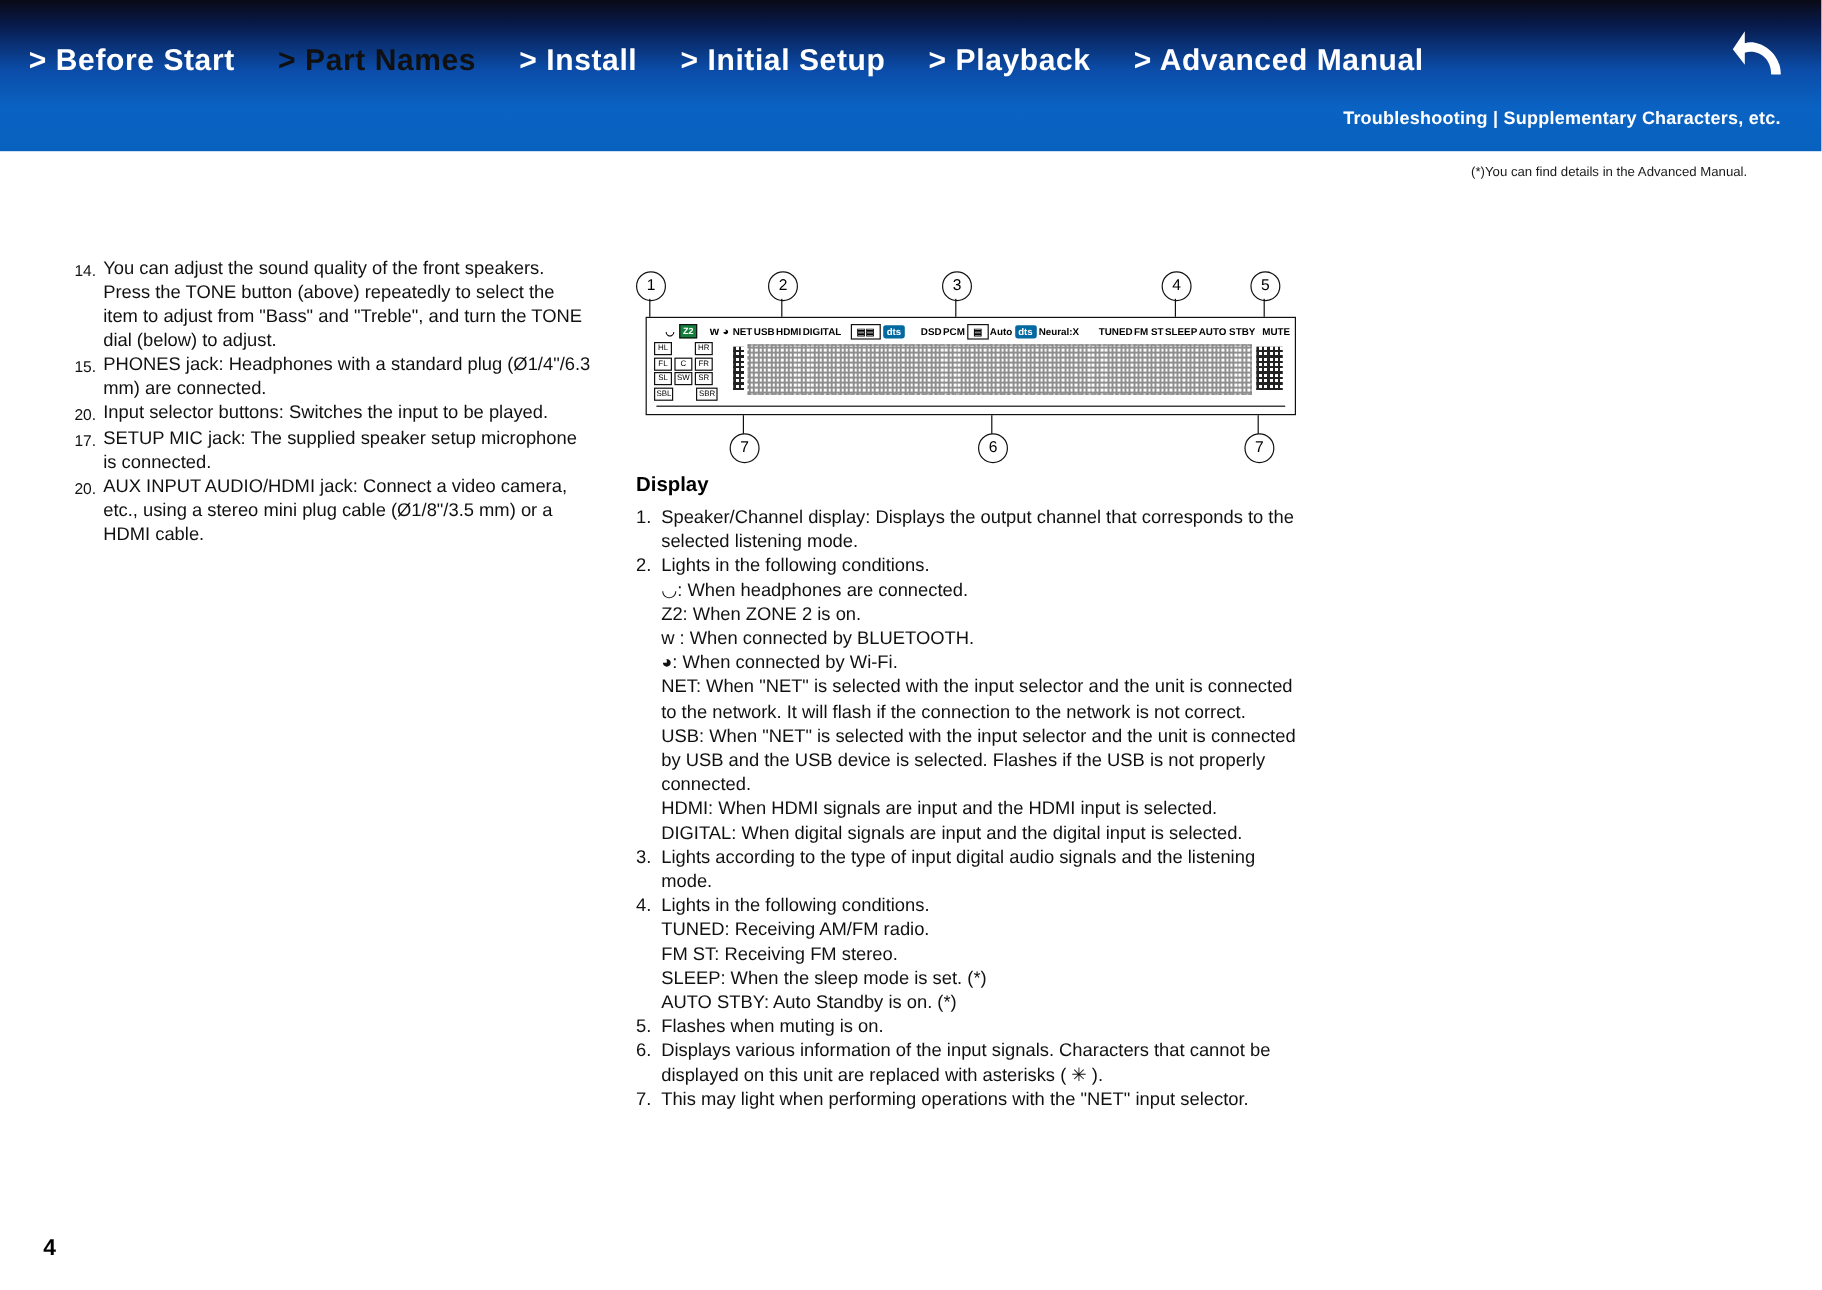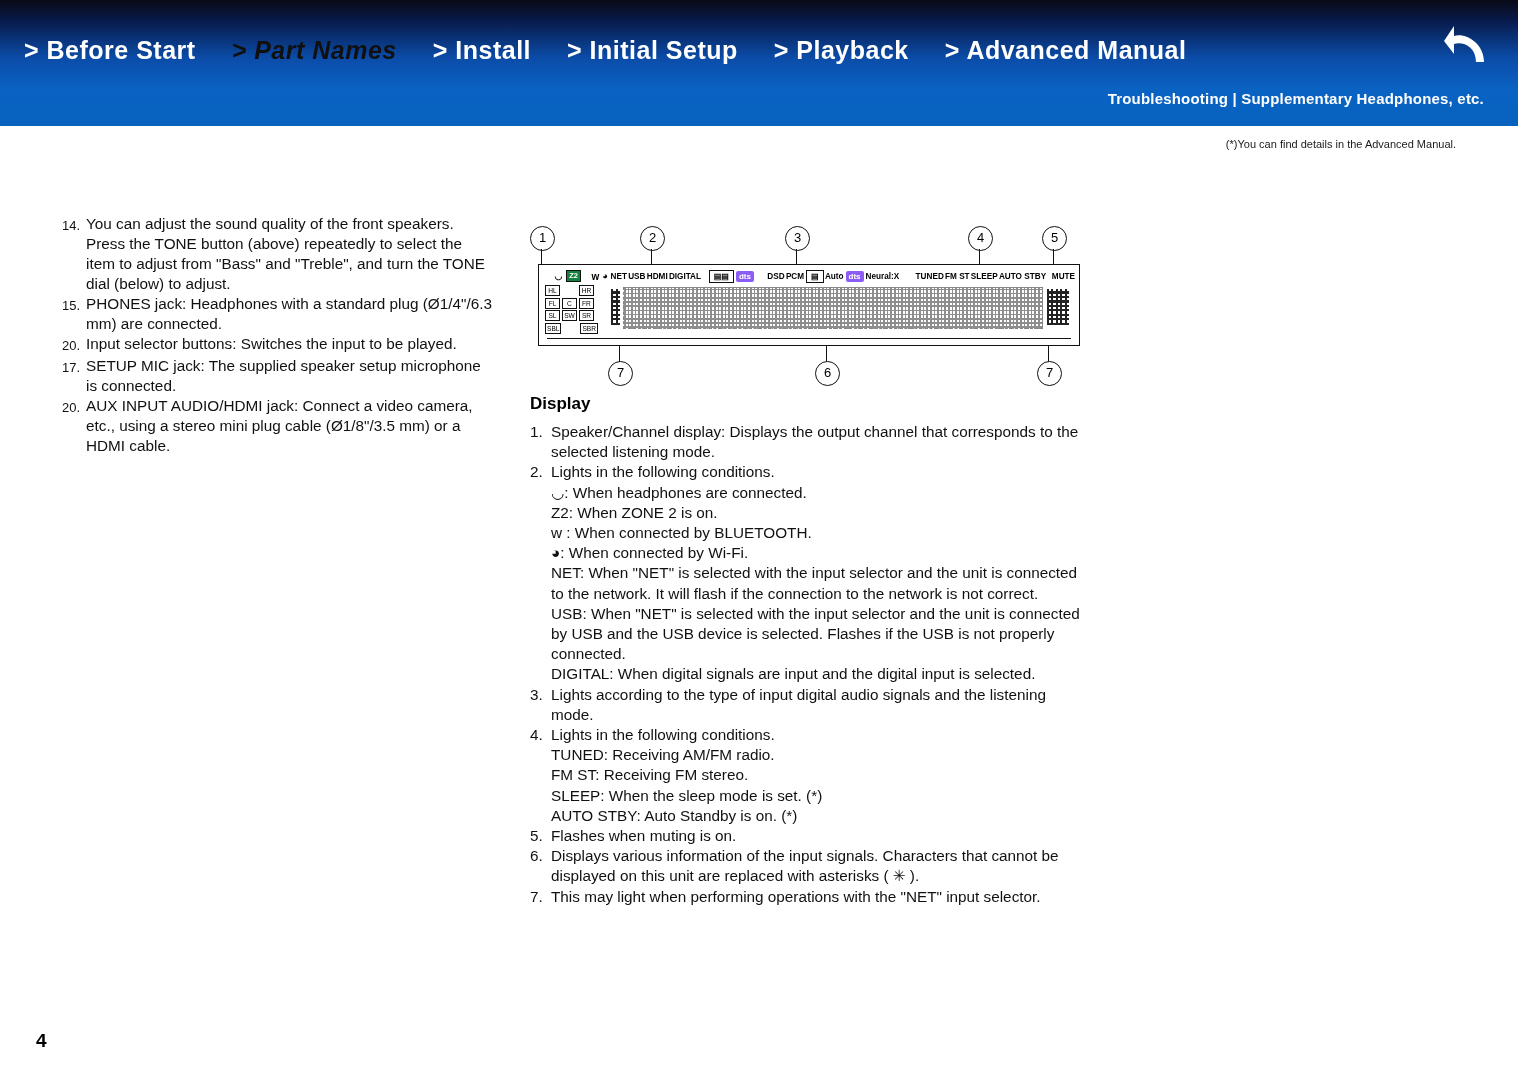--- a/index.html
+++ b/index.html
@@ -34,21 +34,20 @@
   .nav-item {
     color: #ffffff;
     font-size: 25px;
     font-weight: bold;
     letter-spacing: 0.5px;
     margin-right: 36px;
     cursor: pointer;
   }
   .nav-item.current {
     color: #101010;
-    font-style: italic;
   }
   .sub-nav {
     position: absolute;
     right: 34px; top: 90px;
     color: #ffffff;
     font-size: 15px;
     font-weight: bold;
     letter-spacing: 0.2px;
   }
   .back-arrow {
@@ -138,21 +137,21 @@
   .icon-box {
     display: inline-block;
     border: 1px solid #111;
     padding: 0px 2px;
     margin-right: 3px;
     font-size: 7.5px;
     line-height: 10px;
   }
   .dts-badge {
     display: inline-block;
-    background: #8b5cf6;
+    background: #0369a1;
     color: #fff;
     padding: 0 3px;
     margin: 0 2px;
     font-size: 8px;
     line-height: 11px;
     border-radius: 2px;
   }
   .box-outline {
     display: inline-block;
     border: 1px solid #111;
@@ -250,21 +249,21 @@
 
 <div class="header">
   <div class="nav">
     <div class="nav-item">&gt; Before Start</div>
     <div class="nav-item current">&gt; Part Names</div>
     <div class="nav-item">&gt; Install</div>
     <div class="nav-item">&gt; Initial Setup</div>
     <div class="nav-item">&gt; Playback</div>
     <div class="nav-item">&gt; Advanced Manual</div>
   </div>
-  <div class="sub-nav">Troubleshooting | Supplementary Headphones, etc.</div>
+  <div class="sub-nav">Troubleshooting | Supplementary Characters, etc.</div>
   <div class="back-arrow">
     <svg width="52" height="46" viewBox="0 0 52 46">
       <path d="M42 40 C42 20, 22 10, 12 14 L12 4 L2 19 L12 32 L12 22 C20 19, 34 24, 34 40 Z" fill="#ffffff"></path>
     </svg>
   </div>
 </div>
 
 <div class="advanced-note">(*)You can find details in the Advanced Manual.</div>
 
 <div class="left-col">
@@ -401,20 +400,21 @@
     </div>
     <div class="sub">Z2: When ZONE 2 is on.</div>
     <div class="sub">
       <span>w</span><span> : When connected by BLUETOOTH.</span>
     </div>
     <div class="sub">
       <span>◕</span><span>: When connected by Wi-Fi.</span>
     </div>
     <div class="sub">NET: When "NET" is selected with the input selector and the unit is connected to the network. It will flash if the connection to the network is not correct.</div>
     <div class="sub">USB: When "NET" is selected with the input selector and the unit is connected by USB and the USB device is selected. Flashes if the USB is not properly connected.</div>
+    <div class="sub">HDMI: When HDMI signals are input and the HDMI input is selected.</div>
     <div class="sub">DIGITAL: When digital signals are input and the digital input is selected.</div>
 
     <div class="li">
       <div class="n">3.</div>
       <div class="t">Lights according to the type of input digital audio signals and the listening mode.</div>
     </div>
 
     <div class="li">
       <div class="n">4.</div>
       <div class="t">Lights in the following conditions.</div>

